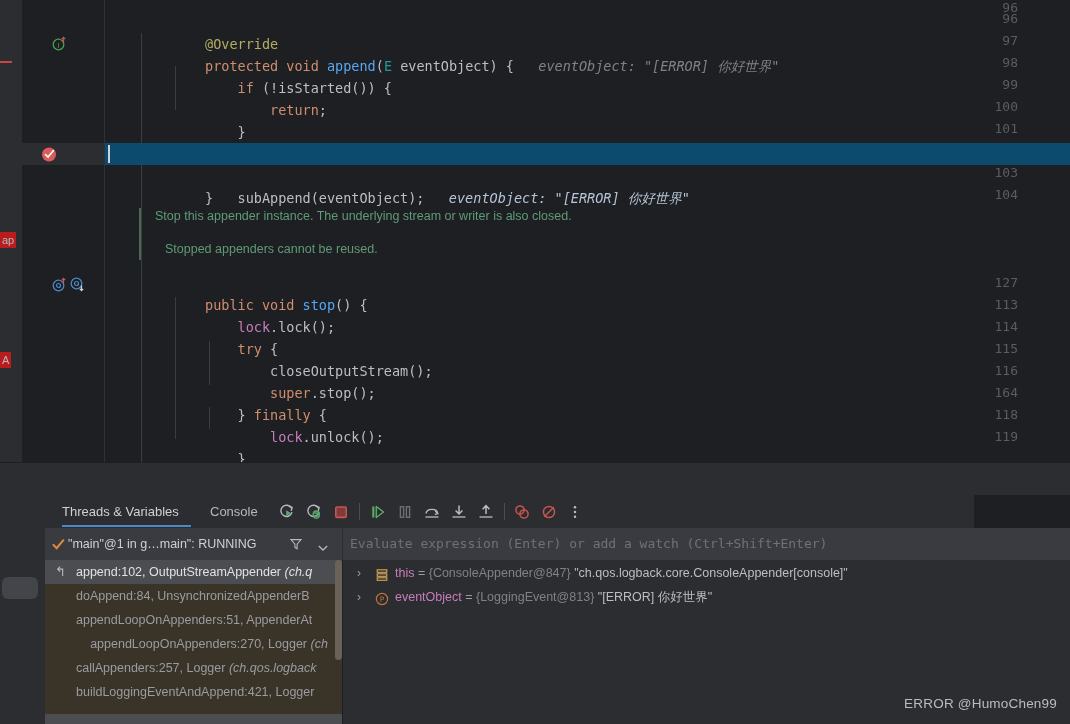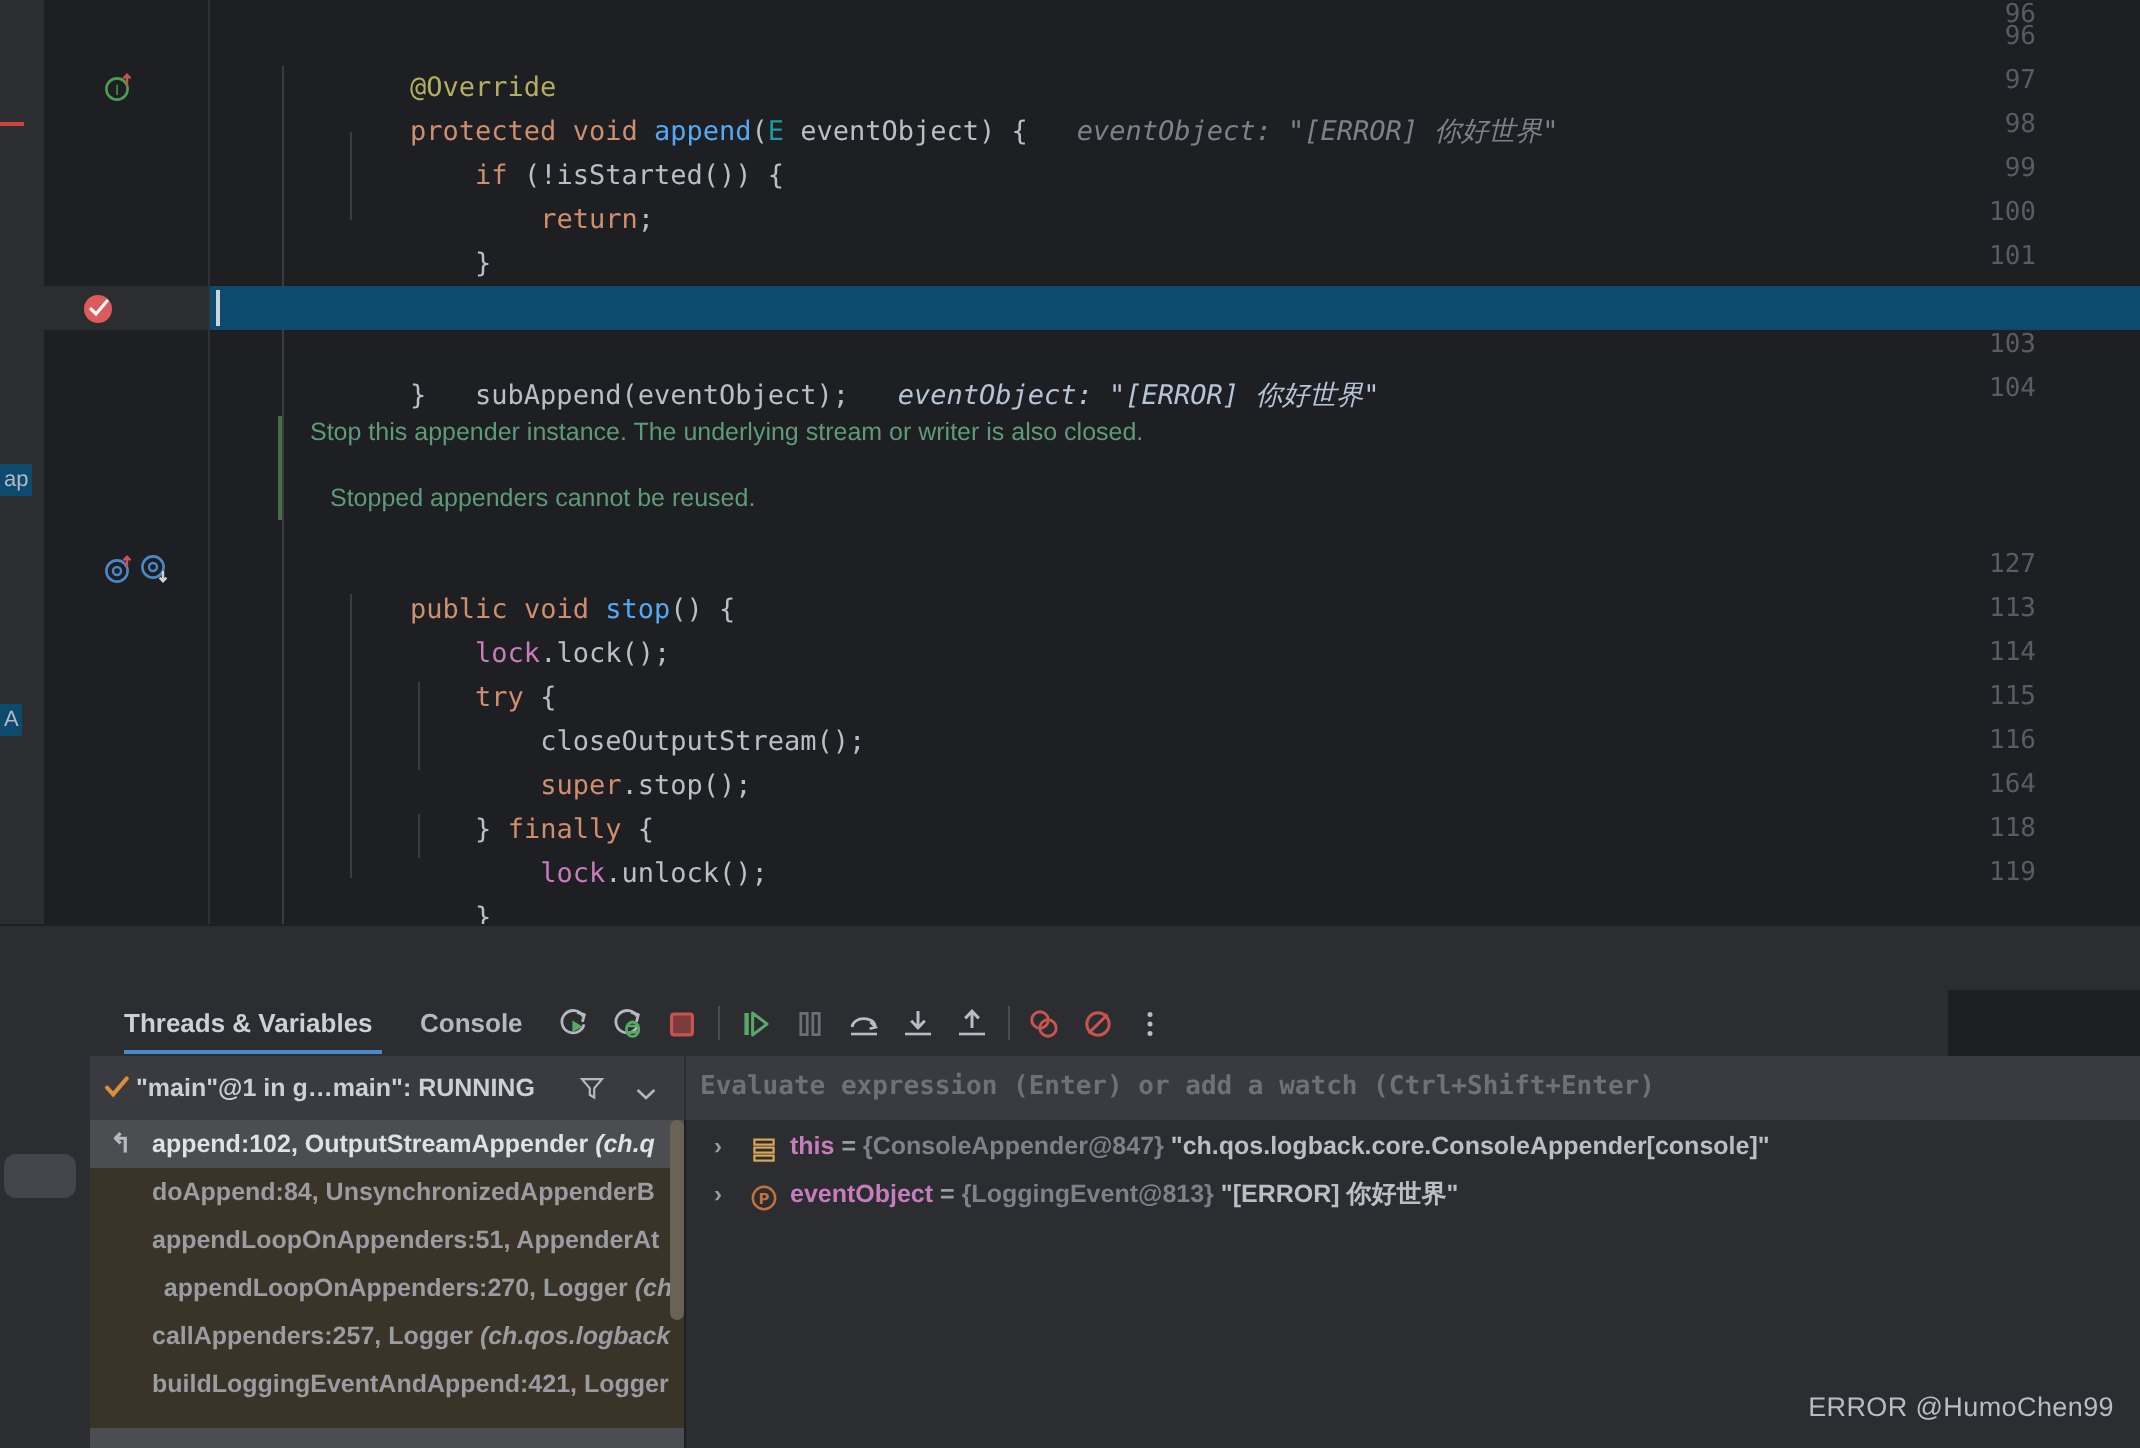--- a/index.html
+++ b/index.html
@@ -14,21 +14,21 @@
   
   .editor {
     position: absolute; left: 0; top: 0; width: 1070px; height: 462px;
     background: #1e1f22; overflow: hidden;
   }
   .edge-strip {
     position: absolute; left: 0; top: 0; width: 22px; height: 462px;
     background: #2b2d30;
   }
   .edge-tab {
-    position: absolute; left: 0; background: #0c4a6e;
+    position: absolute; left: 0; background: #b91c1c;
     color: #b4b8bf; font-size: 11px; line-height: 16px;
     padding: 0 2px; white-space: nowrap; overflow: hidden;
     font-family: "Liberation Sans", sans-serif;
   }
   .edge-red {
     position: absolute; left: 0; top: 61px; width: 12px; height: 2px;
     background: #cc4444;
   }
 
   .gutter {
@@ -93,21 +93,20 @@
   }
   .mid-gap-line {
     position: absolute; left: 0; top: 0; width: 1070px; height: 1px;
     background: #1e1f22;
   }
 
   
   .debugwin {
     position: absolute; left: 0; top: 495px; width: 974px; height: 229px;
     background: #2b2d30;
-    font-weight: bold;
   }
   .dw-left-strip {
     position: absolute; left: 0; top: 0; width: 45px; height: 229px;
     background: #2b2d30;
   }
   .dw-pill {
     position: absolute; left: 2px; top: 82px; width: 36px; height: 22px;
     background: #43454a; border-radius: 6px;
   }
 

